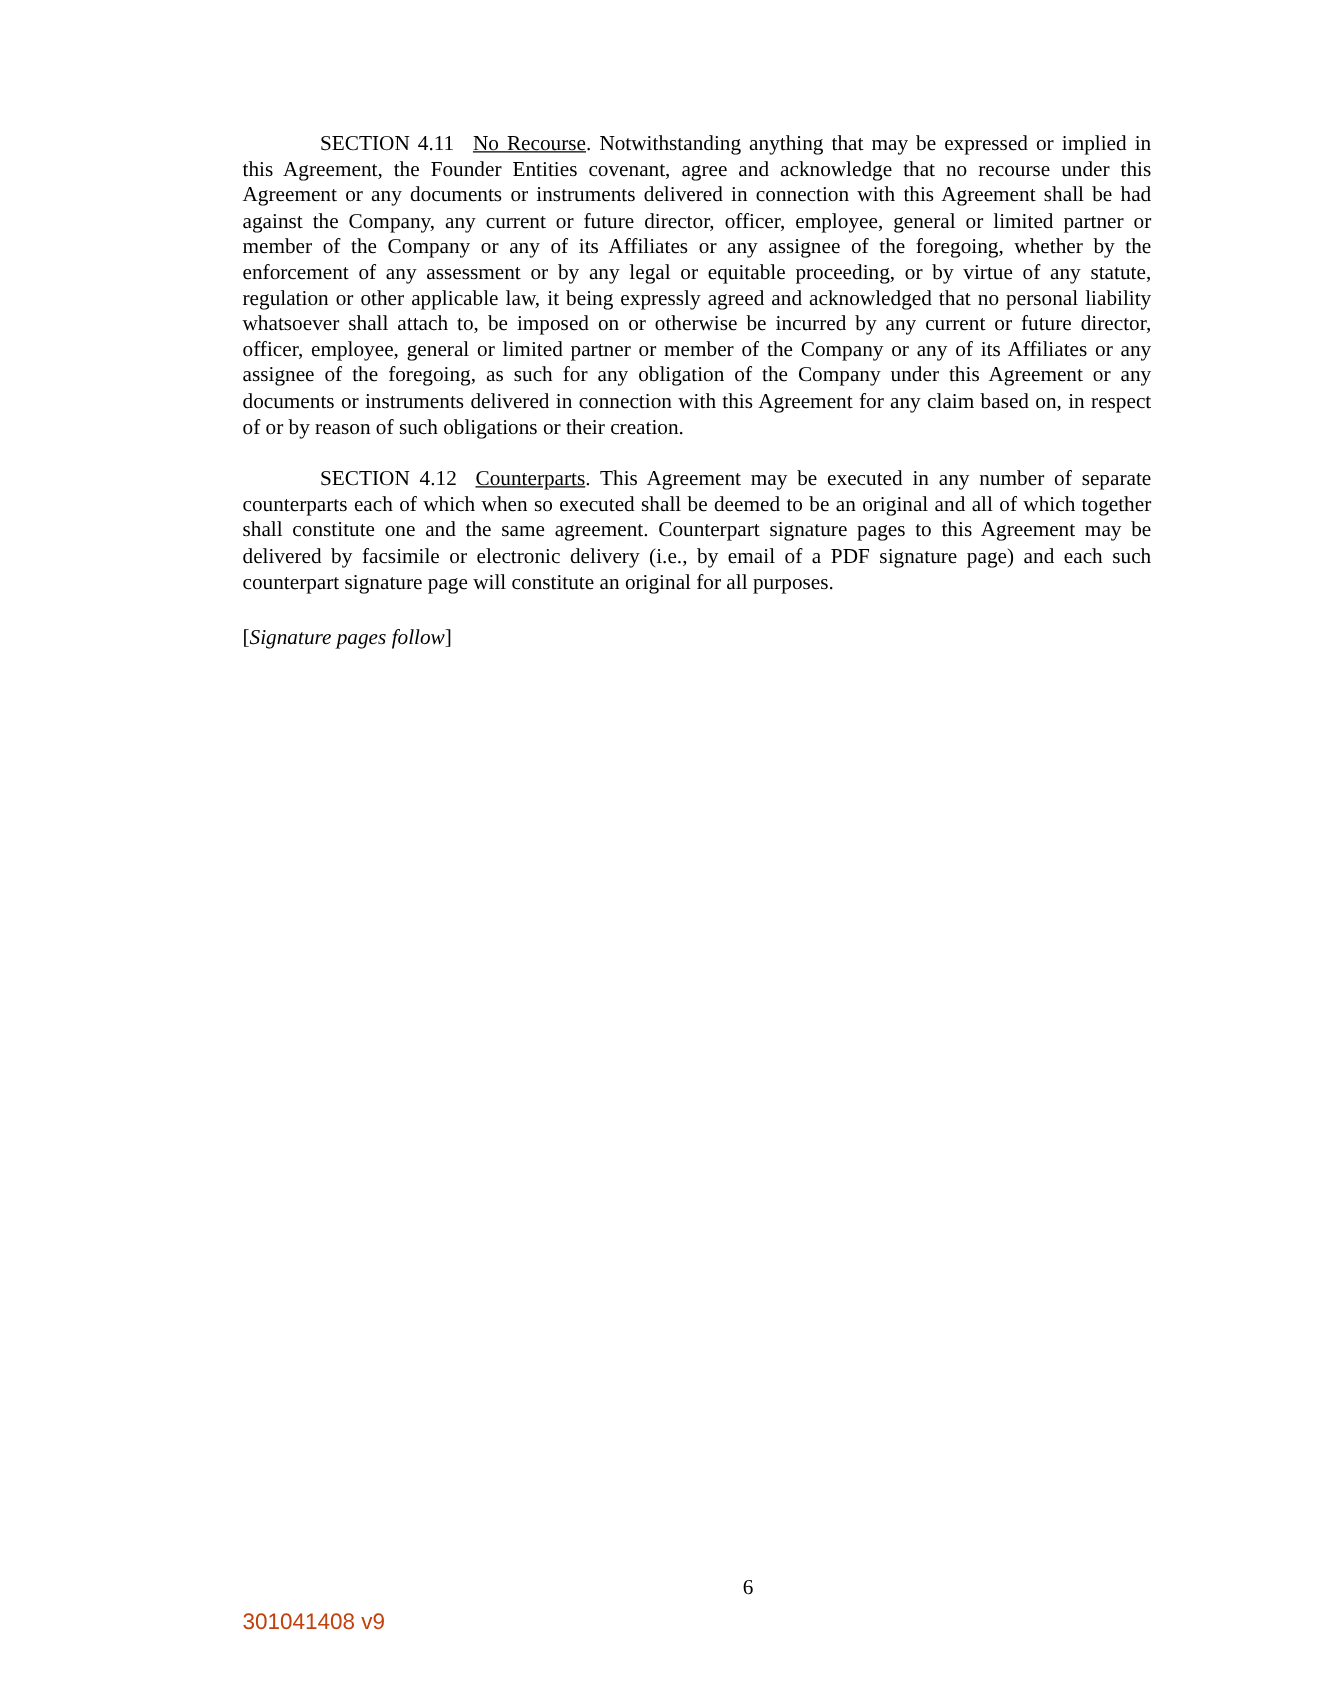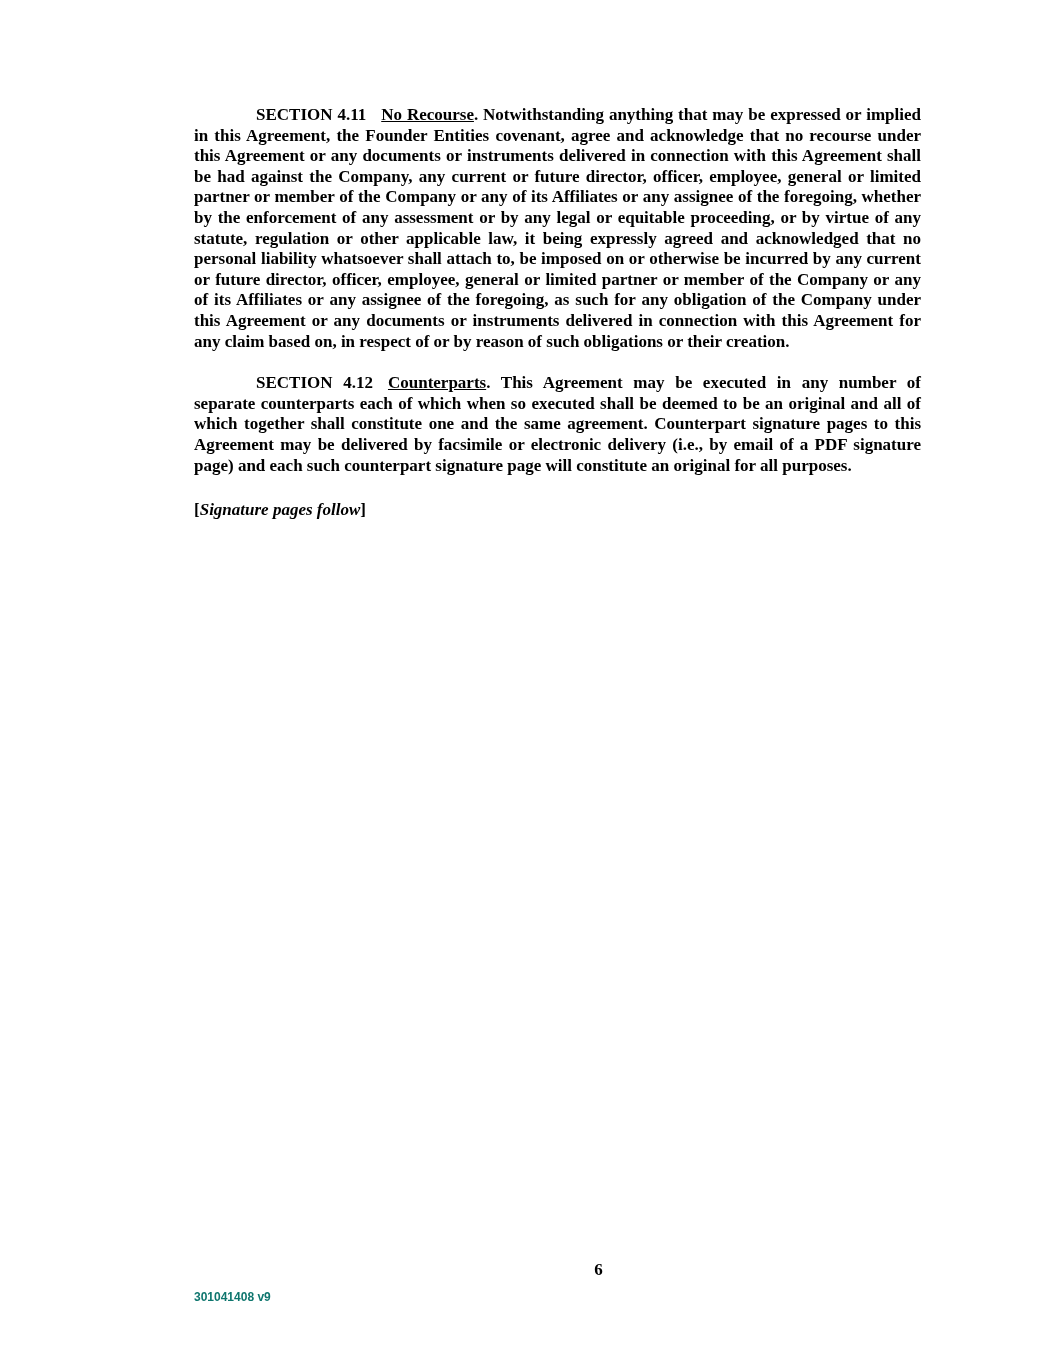--- a/index.html
+++ b/index.html
@@ -12,21 +12,20 @@
     width: 913px;
     height: 1365px;
     margin: 0 auto;
     background: #ffffff;
     box-sizing: border-box;
     padding: 105px 63px 0 123px;
     font-family: "Liberation Serif", serif;
     font-size: 17px;
     line-height: 20.6px;
     color: #000000;
-    font-weight: bold;
   }
   .para {
     text-align: justify;
     text-indent: 62px;
     margin: 0 0 21px 0;
   }
   .section-label {
     white-space: pre;
   }
   .section-title {
@@ -47,22 +46,22 @@
     left: 0;
     width: 1055px;
     text-align: center;
     font-size: 17px;
   }
   .doc-id {
     position: absolute;
     top: 1287px;
     left: 123px;
     font-family: "Liberation Sans", sans-serif;
-    font-size: 12px;
-    color: #0f766e;
+    font-size: 18px;
+    color: #c2410c;
   }
 </style>
 </head>
 <body>
 
 <div class="page">
 
   <p class="para">
     <span class="section-label">SECTION 4.11</span><span class="section-title">No Recourse</span><span>. Notwithstanding anything that may be expressed or implied in this Agreement, the Founder Entities covenant, agree and acknowledge that no recourse under this Agreement or any documents or instruments delivered in connection with this Agreement shall be had against the Company, any current or future director, officer, employee, general or limited partner or member of the Company or any of its Affiliates or any assignee of the foregoing, whether by the enforcement of any assessment or by any legal or equitable proceeding, or by virtue of any statute, regulation or other applicable law, it being expressly agreed and acknowledged that no personal liability whatsoever shall attach to, be imposed on or otherwise be incurred by any current or future director, officer, employee, general or limited partner or member of the Company or any of its Affiliates or any assignee of the foregoing, as such for any obligation of the Company under this Agreement or any documents or instruments delivered in connection with this Agreement for any claim based on, in respect of or by reason of such obligations or their creation.</span>
   </p>

